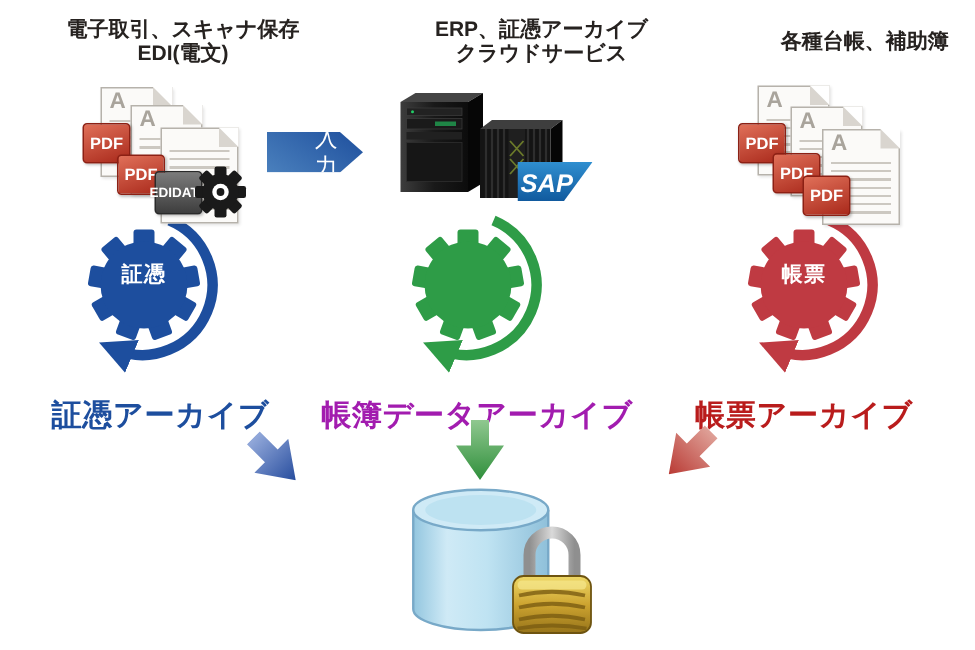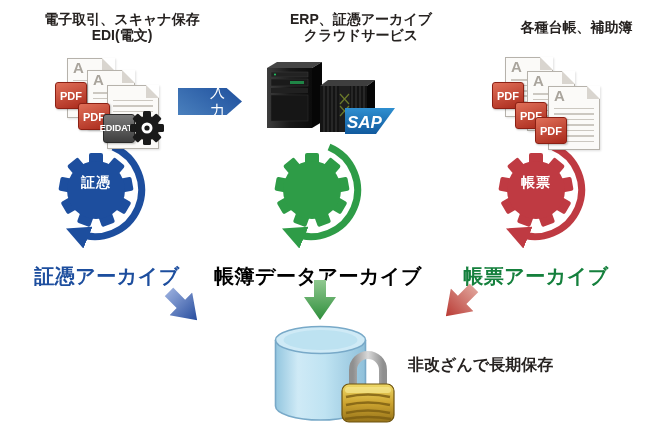--- a/index.html
+++ b/index.html
@@ -214,22 +214,22 @@
         <rect x="45" y="15" width="14" height="12" rx="2" transform="rotate(320 52 52)"></rect>
         <circle cx="52" cy="52" r="29"></circle>
       </g>
     </svg>
     <div class="gear-text">
       <div>帳票</div>
     </div>
   </div>
 
   <div class="arch-label" style="left:12px;width:190px;color:#1d4e9e">証憑アーカイブ</div>
-  <div class="arch-label" style="left:208px;width:220px;color:#000000">帳簿データアーカイブ</div>
-  <div class="arch-label" style="left:446px;width:180px;color:#15803d">帳票アーカイブ</div>
+  <div class="arch-label" style="left:208px;width:220px;color:#a21caf">帳簿データアーカイブ</div>
+  <div class="arch-label" style="left:446px;width:180px;color:#b91c1c">帳票アーカイブ</div>
 
   <svg class="abs" style="left:167px;top:286px;transform:rotate(-45deg)" width="32" height="40" viewBox="0 0 32 40">
     <defs>
         <linearGradient id="agb" x1="0" y1="0" x2="0" y2="1">
           <stop offset="0" stop-color="#93a9da"></stop>
           <stop offset="1" stop-color="#274d9e"></stop>
         </linearGradient>
       </defs>
     <polygon points="10,0 22,0 22,17 32,17 16,40 0,17 10,17" fill="url(#agb)"></polygon>
   </svg>
@@ -278,15 +278,14 @@
           <stop offset=".5" stop-color="#d9d9d9"></stop>
           <stop offset="1" stop-color="#8f8f8f"></stop>
       </linearGradient>
     </defs>
     <path d="M13,42 L13,24 A15,15 0 0 1 43,24 L43,42" fill="none" stroke="url(#shkg)" stroke-width="8"></path>
     <rect x="2" y="38" width="52" height="38" rx="7" fill="url(#lockg)" stroke="#6e5410" stroke-width="1.2"></rect>
     <rect x="5" y="41" width="46" height="6" rx="3" fill="#f6e88e" opacity=".7"></rect>
     <path d="M6,51 Q28,46 50,51 M6,59 Q28,54 50,59 M6,67 Q28,62 50,67 M5,73 Q28,69 51,73" stroke="#7a5c12" stroke-width="2.5" fill="none" opacity=".8"></path>
   </svg>
 
-  <div class="caption" style="left:408px;top:355px">非改ざんで長期保存</div>
 
 </div>
 
 </body></html>

